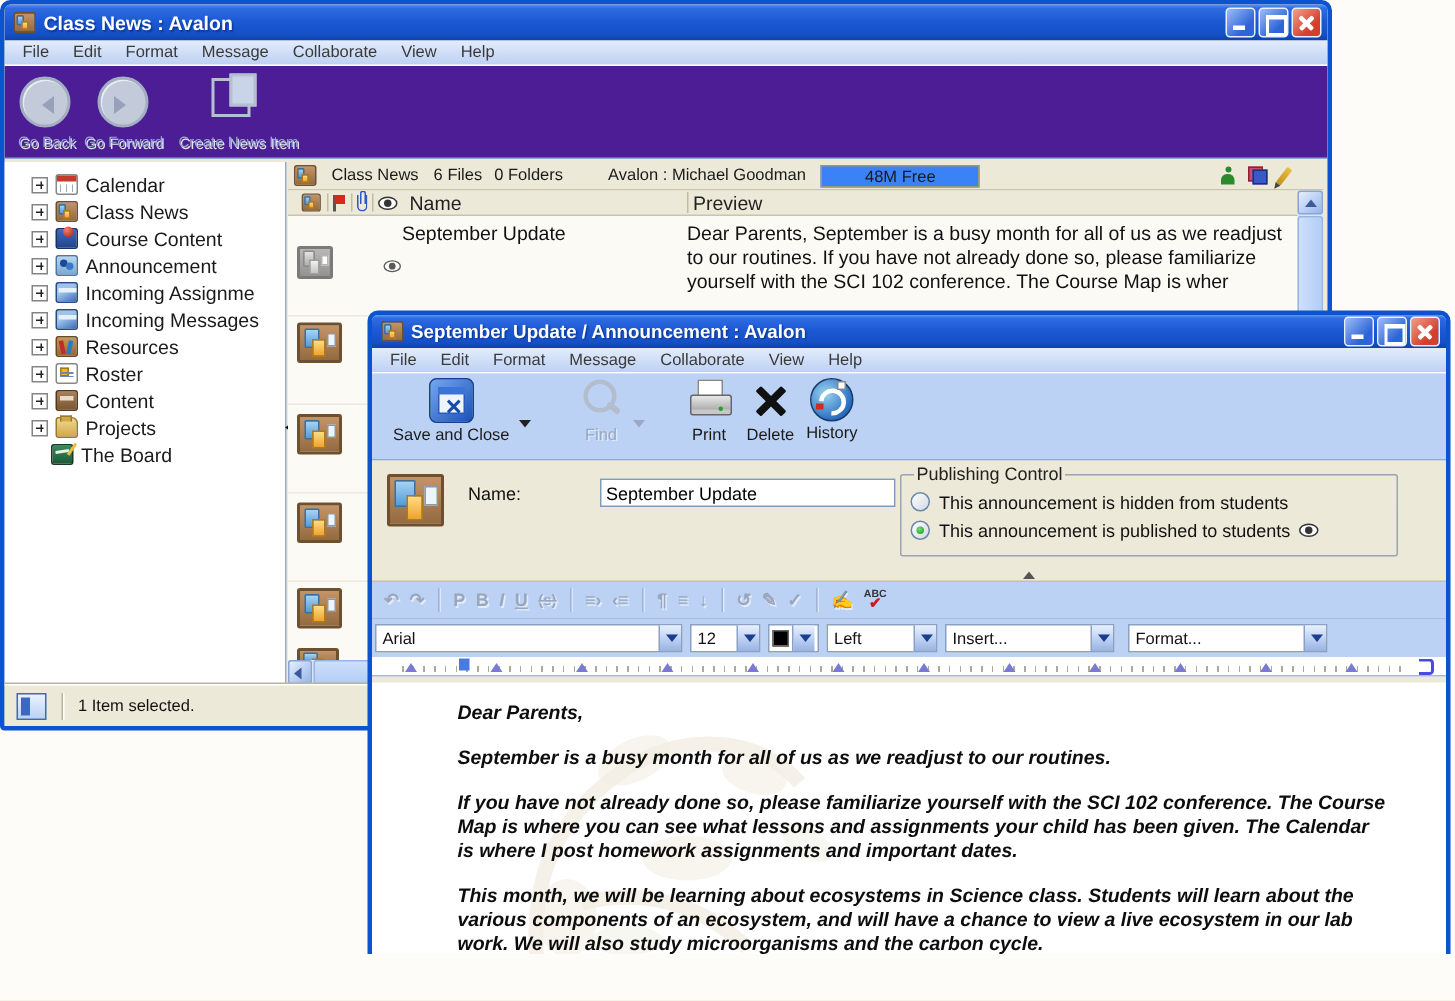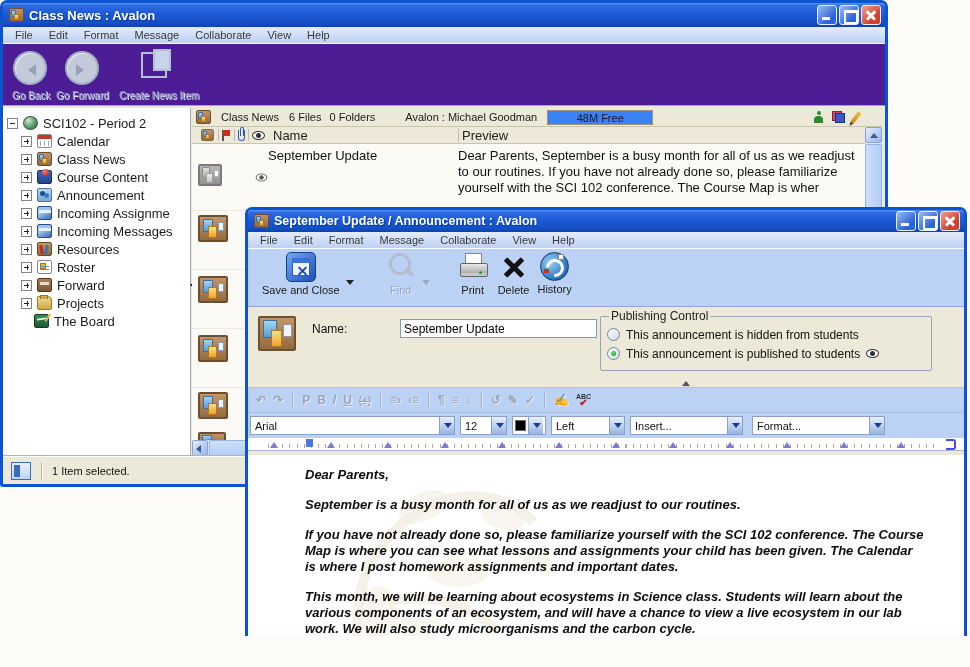--- a/index.html
+++ b/index.html
@@ -248,25 +248,20 @@
           <span class="ar arrow-r"></span>
         </span>
       <span id="createicon"></span>
       <span class="toollabel" style="left:9px">Go Back</span>
       <span class="toollabel" style="left:53px">Go Forward</span>
       <span class="toollabel" style="left:116px">Create News Item</span>
     </div>
 
     <div id="treepanel">
       <div style="height:6px"></div>
-      <div class="trow root">
-        <span class="expander"></span>
-        <span class="ti ti-globe"></span>
-        <span>SCI102 - Period 2</span>
-      </div>
       <div class="trow child">
           <span class="expander plus"></span>
           <span class="ti ti-cal"></span>
           <span>Calendar</span>
         </div>
       <div class="trow child">
           <span class="expander plus"></span>
           <span class="board mini">
             <i class="p1"></i>
             <i class="p2"></i>
@@ -299,21 +294,21 @@
           <span>Resources</span>
         </div>
       <div class="trow child">
           <span class="expander plus"></span>
           <span class="ti ti-roster"></span>
           <span class="it">Roster</span>
         </div>
       <div class="trow child">
           <span class="expander plus"></span>
           <span class="ti ti-journal"></span>
-          <span class="it">Forward</span>
+          <span class="it">Content</span>
         </div>
       <div class="trow child">
           <span class="expander plus"></span>
           <span class="ti ti-proj"></span>
           <span class="it">Projects</span>
         </div>
       <div class="trow leaf">
           <span class="ti ti-board2"></span>
           <span>The Board</span>
         </div>

